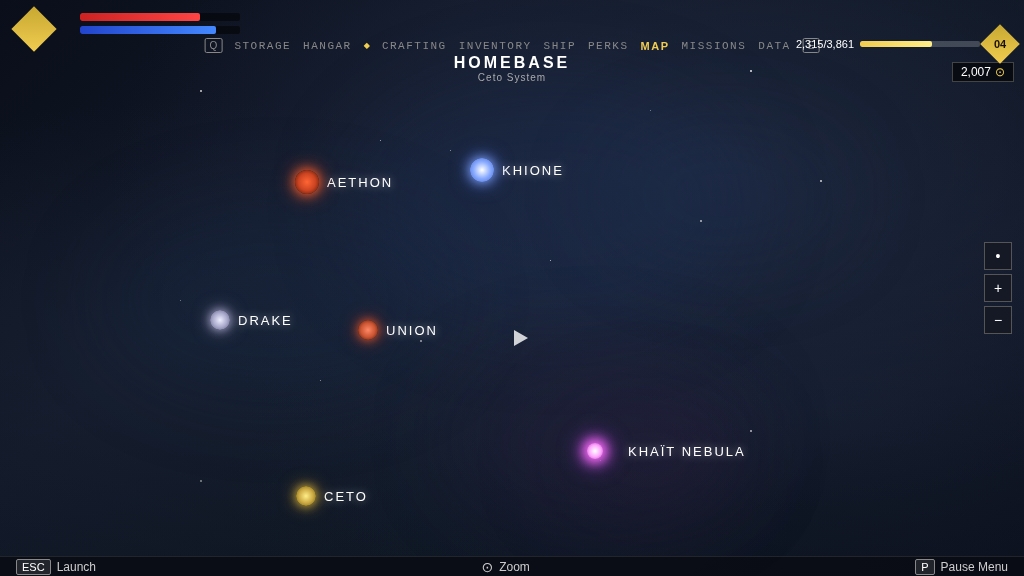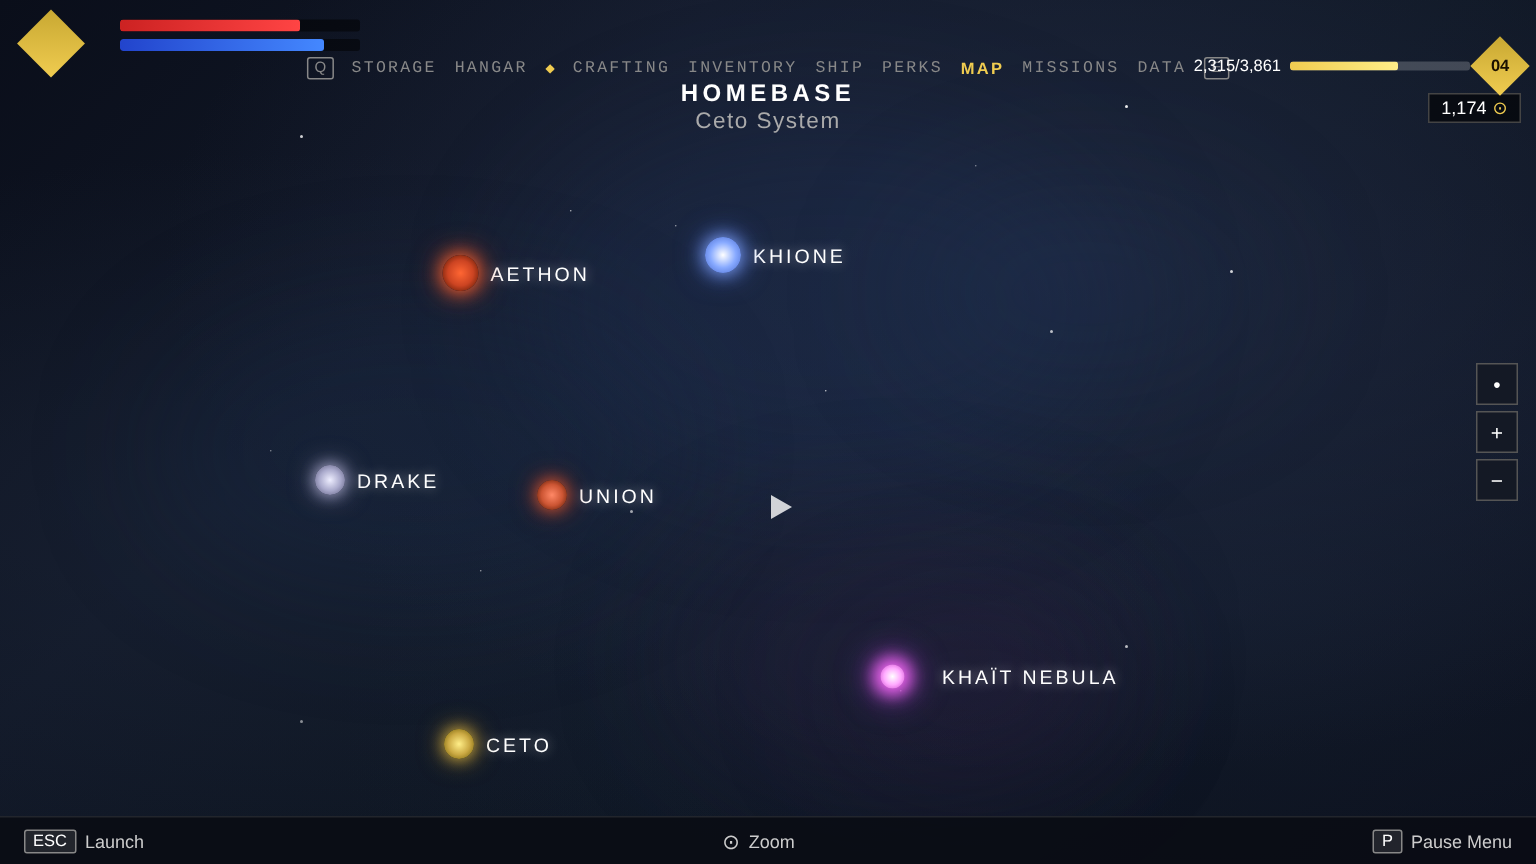--- a/index.html
+++ b/index.html
@@ -88,21 +88,21 @@
     #location-name {
       color: #ffffff;
       font-size: 16px;
       font-weight: bold;
       letter-spacing: 3px;
       text-transform: uppercase;
     }
 
     #location-sub {
       color: #aaaaaa;
-      font-size: 15px;
+      font-size: 10px;
       letter-spacing: 1px;
     }
 
     
     #nav-menu {
       position: absolute;
       top: 38px;
       left: 50%;
       transform: translateX(-50%);
       display: flex;
@@ -274,21 +274,21 @@
       cursor: pointer;
       font-size: 14px;
     }
 
     
     #bottom-hud {
       position: absolute;
       bottom: 0;
       left: 0;
       right: 0;
-      height: 32px;
+      height: 20px;
       background: rgba(10,12,20,0.9);
       border-top: 1px solid rgba(255,255,255,0.1);
       display: flex;
       align-items: center;
       justify-content: space-between;
       padding: 0 16px;
       z-index: 10;
     }
 
     .bottom-hint {
@@ -392,21 +392,21 @@
       <span>2,315</span>/<span>3,861</span>
     </div>
     <div id="xp-bar">
       <div id="xp-fill" style="width:60%;"></div>
     </div>
     <div id="level-diamond">
       <span id="level-text">04</span>
     </div>
   </div>
   <div id="credits-box">
-    <span>1,174</span>
+    <span>2,007</span>
     <span style="color:#f0cc50;">⊙</span>
   </div>
 </div>
 
 <div id="map-area">
 
   <div class="system-node" style="left:295px;top:112px;">
     <div class="system-icon" style="width:24px;height:24px;background:radial-gradient(circle,#ff6633,#cc4422,#441100);box-shadow:0 0 12px #ff6633,0 0 20px #cc4422;"></div>
     <span class="system-label">AETHON</span>
   </div>

